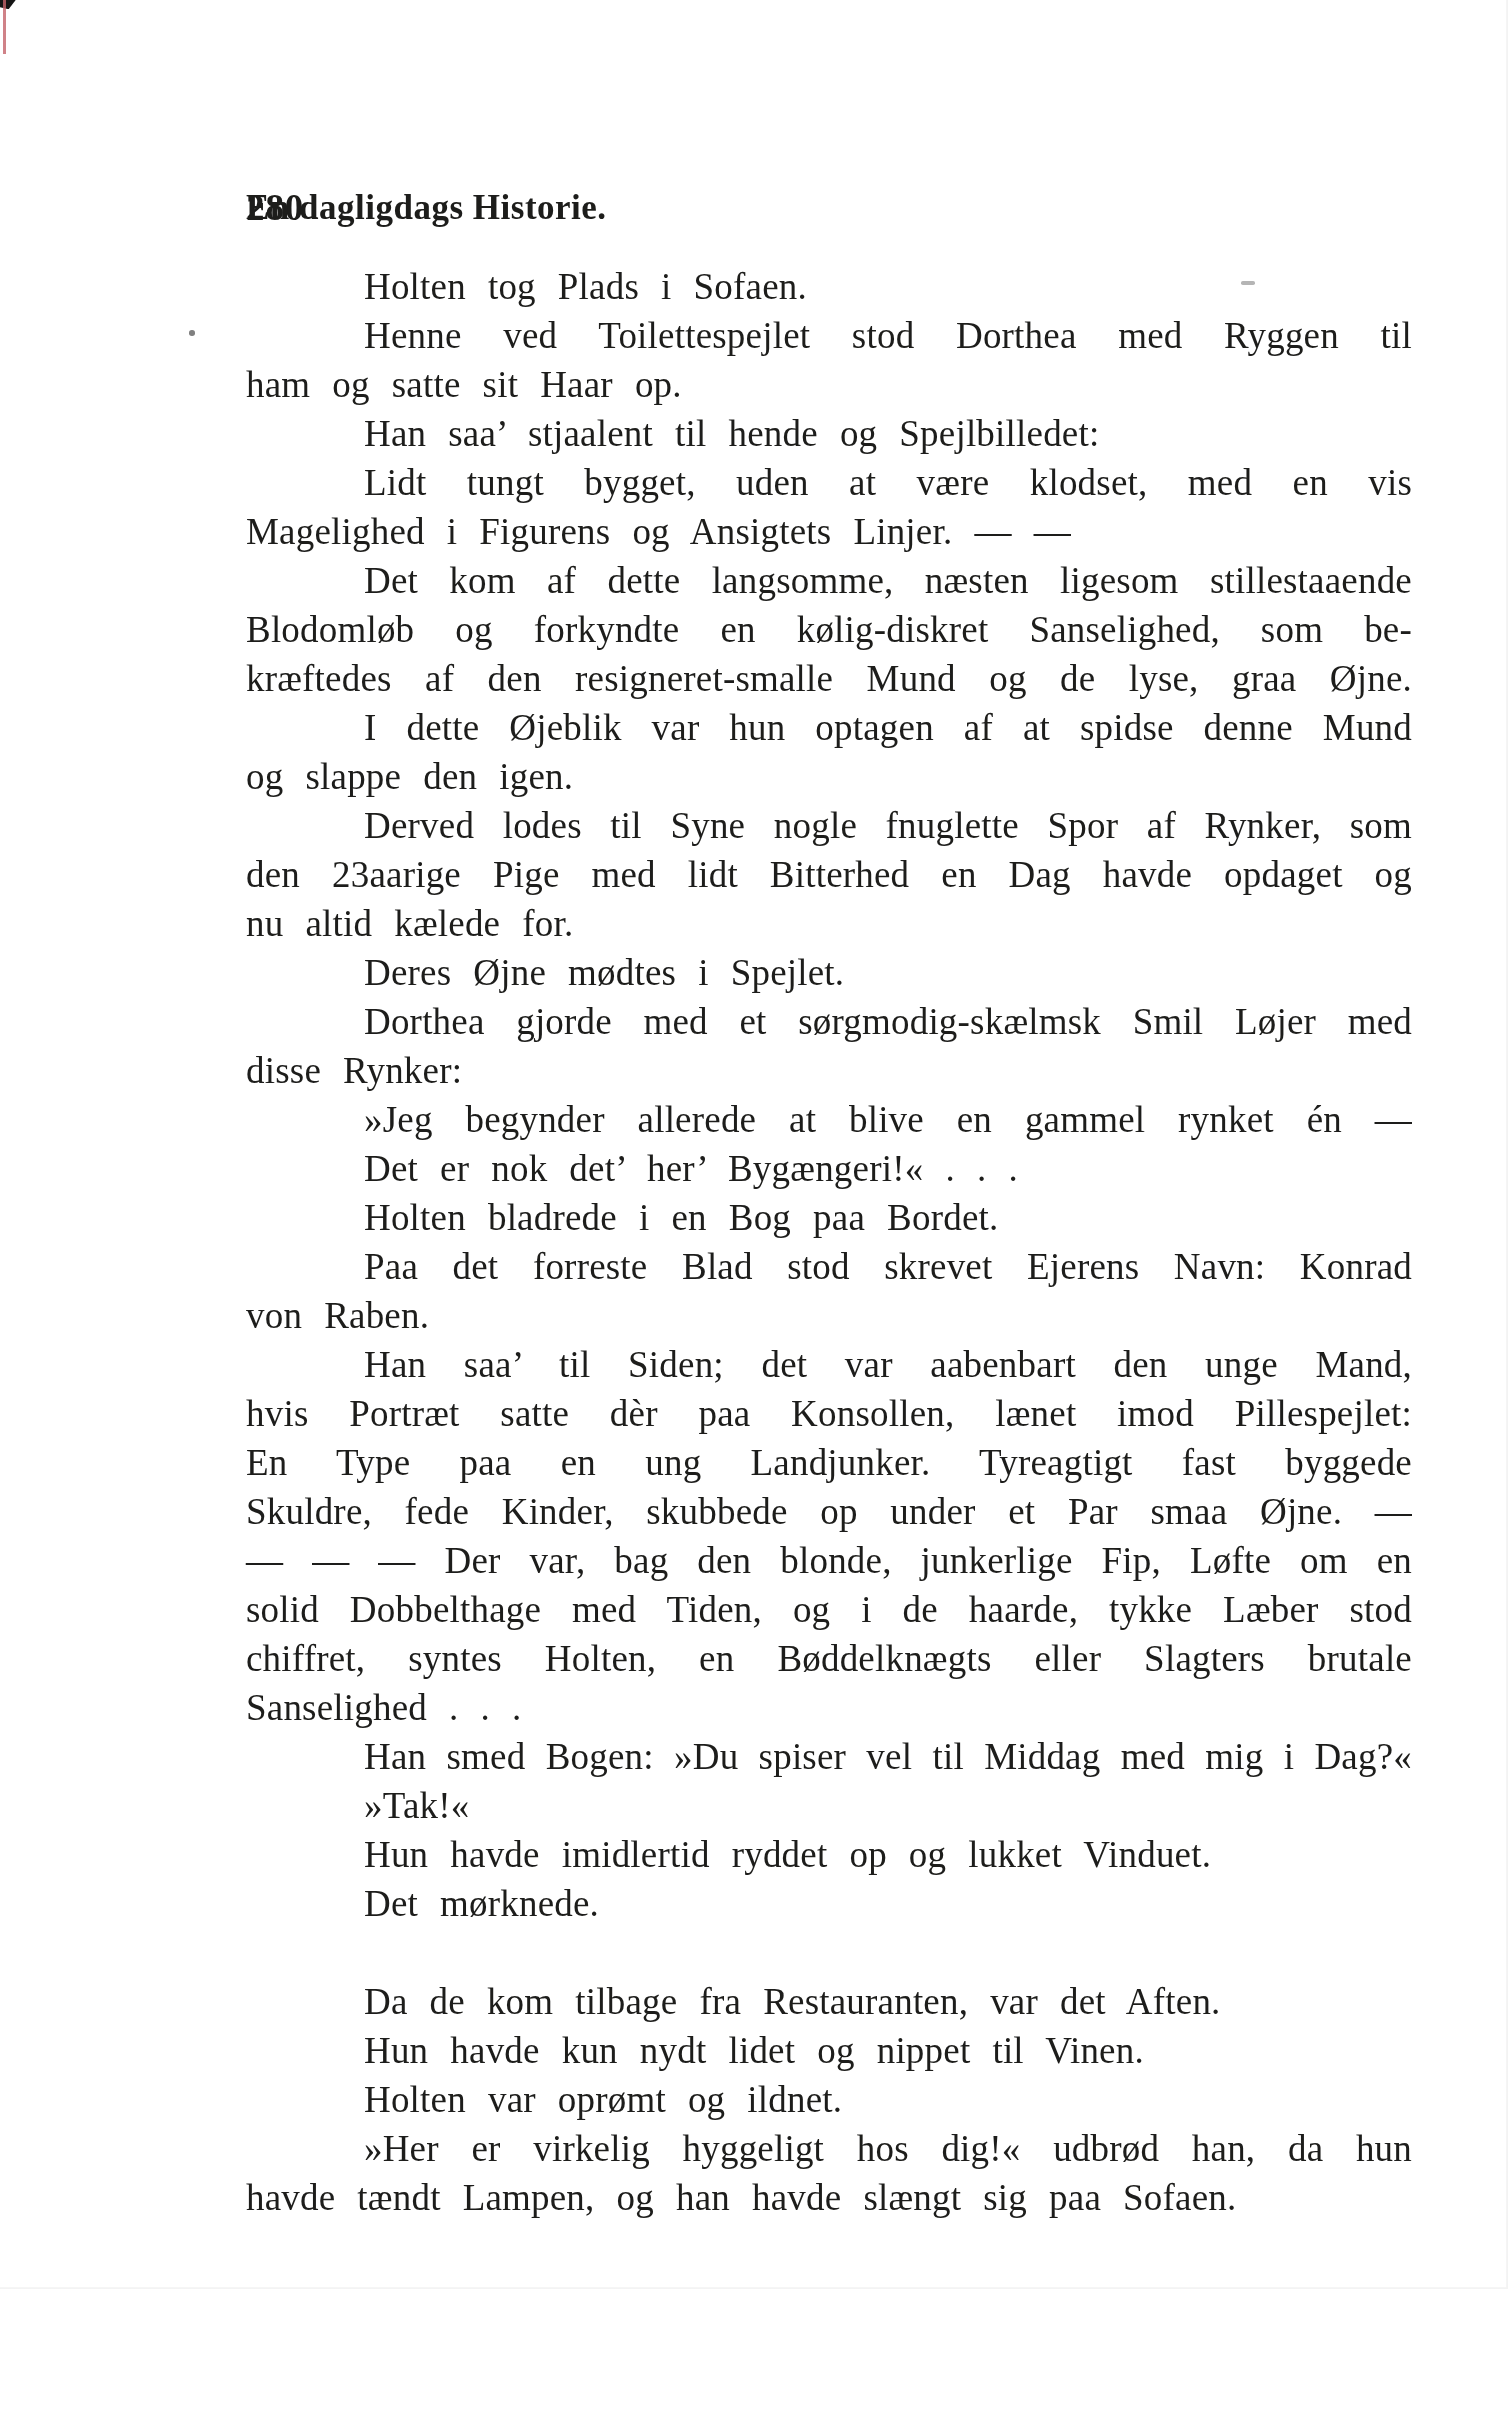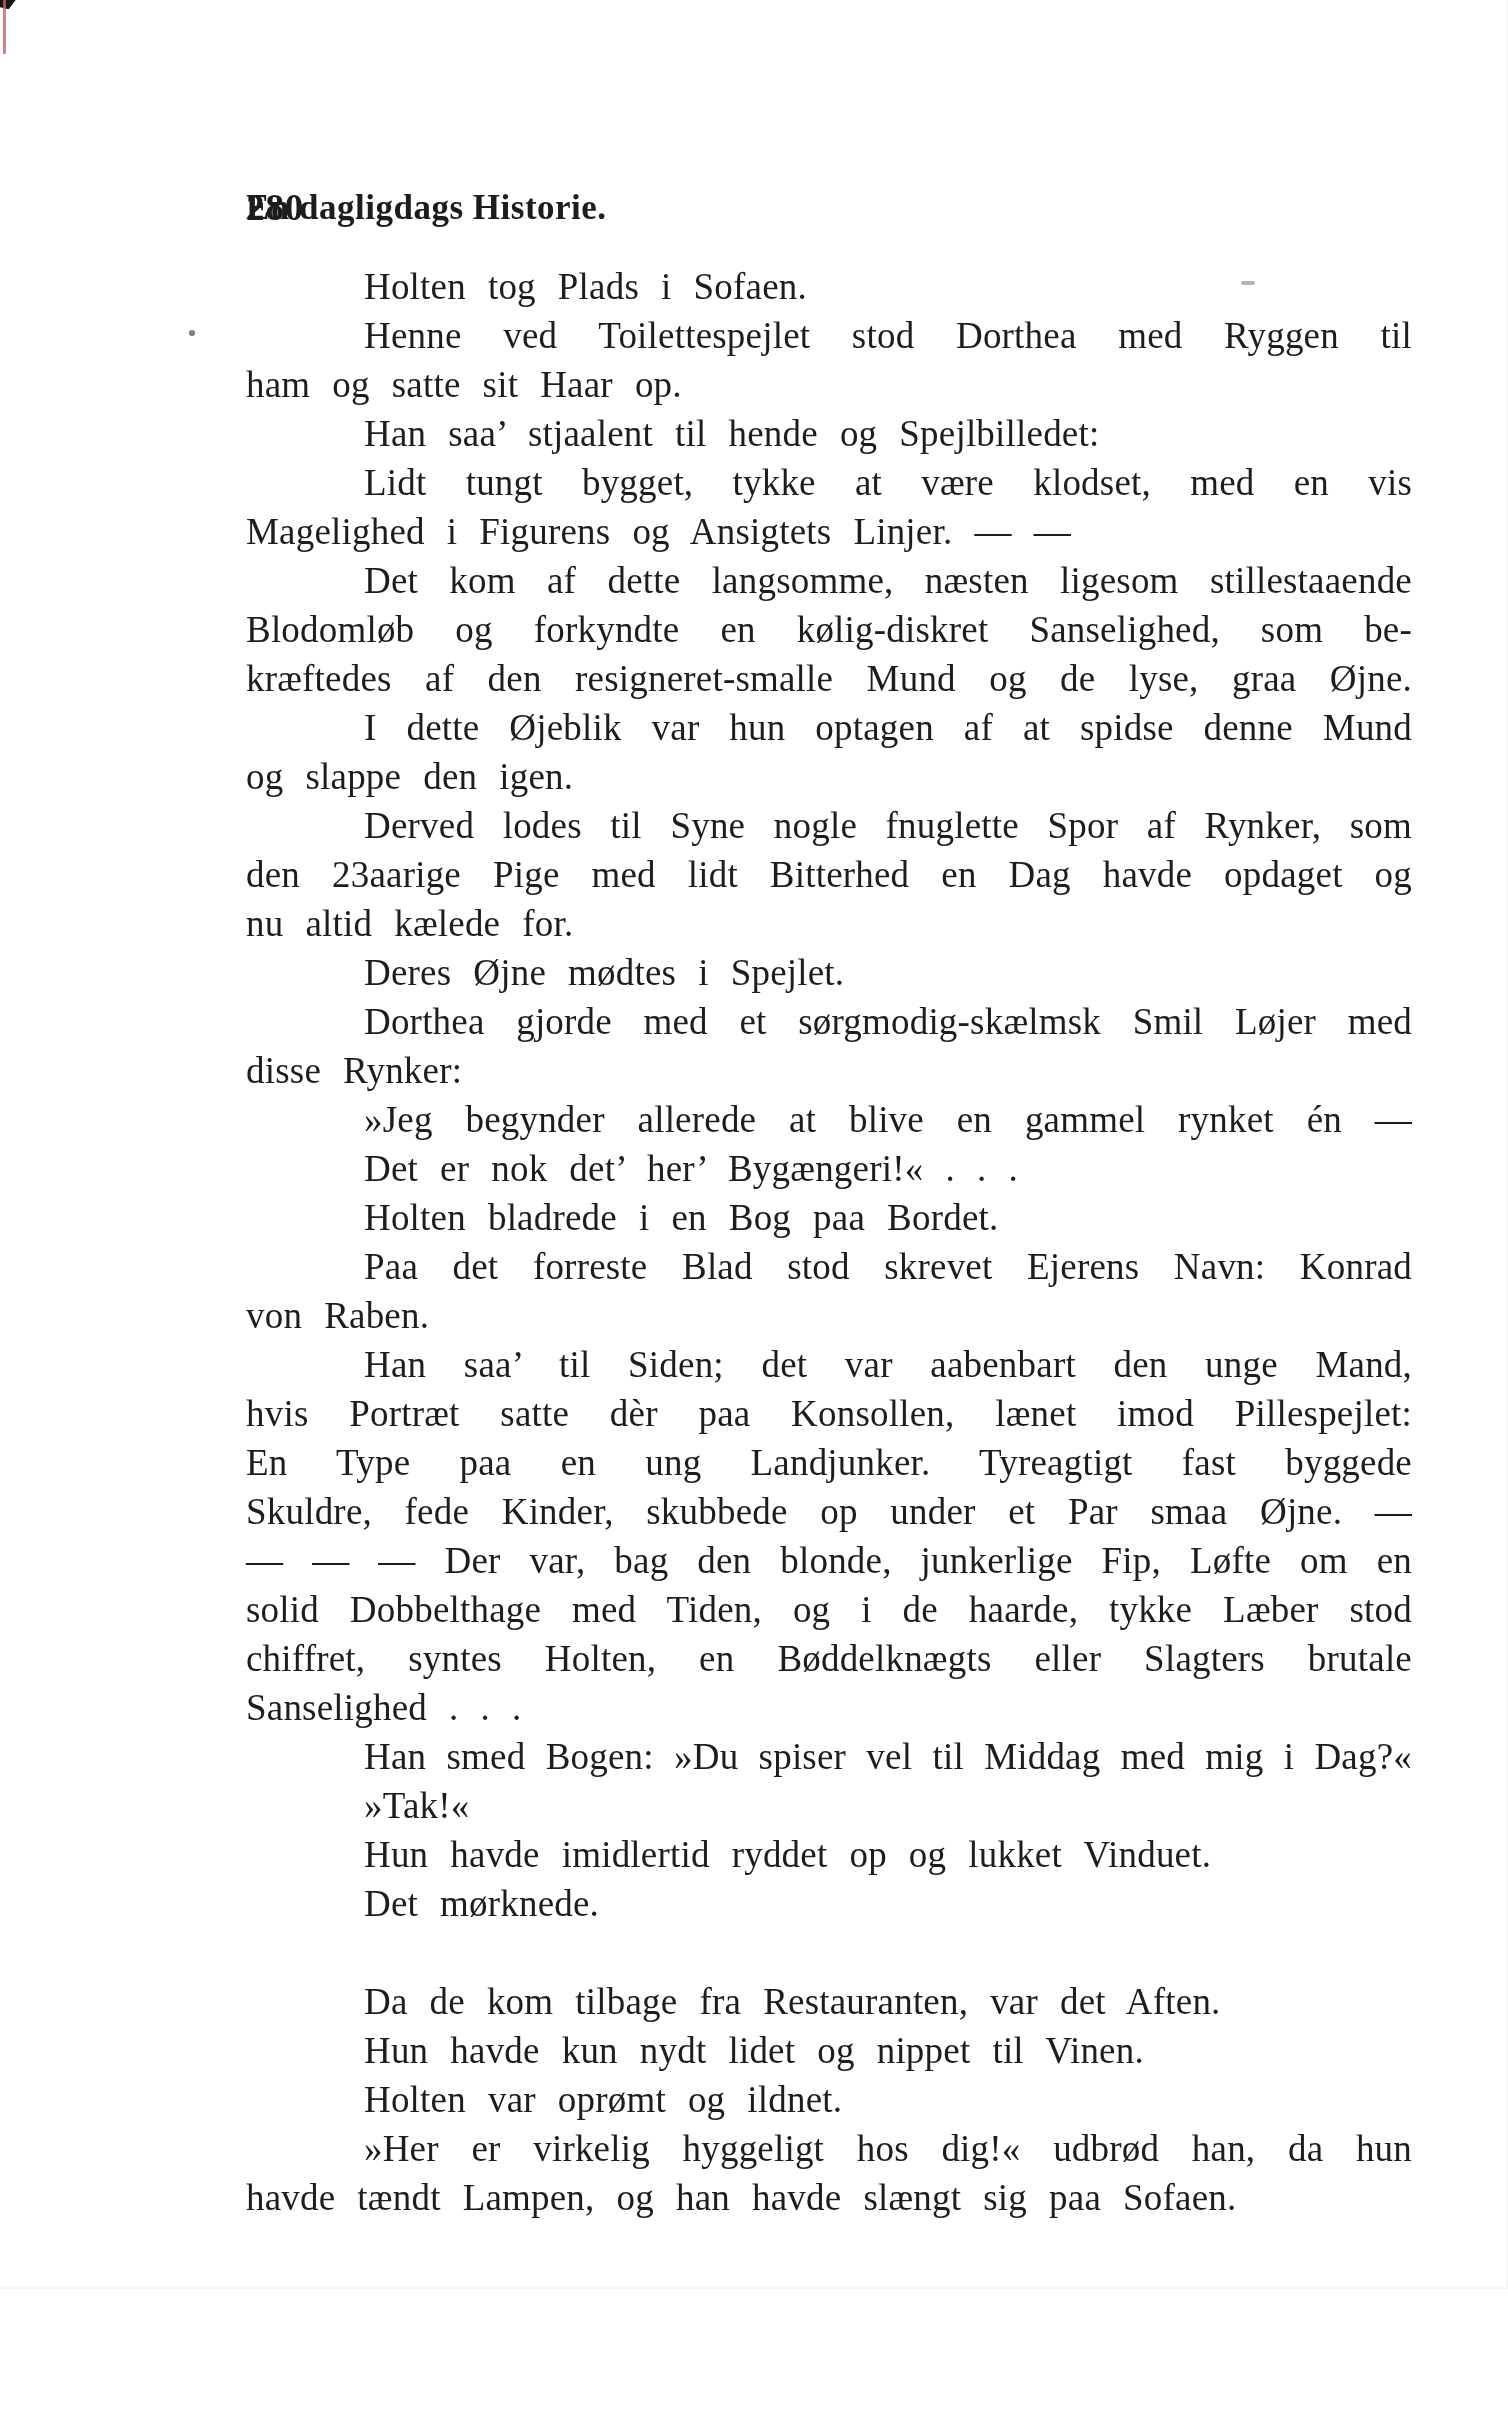--- a/index.html
+++ b/index.html
@@ -111,21 +111,21 @@
   <div class="textblock">
     <div class="header">
       <span class="pagenum">280</span>
       <span class="runtitle">En dagligdags Historie.</span>
     </div>
     <div class="body">
         <div class="line ind end">Holten tog Plads i Sofaen.</div>
         <div class="line ind">Henne ved Toilettespejlet stod Dorthea med Ryggen til</div>
         <div class="line end">ham og satte sit Haar op.</div>
         <div class="line ind end">Han saa’ stjaalent til hende og Spejlbilledet:</div>
-        <div class="line ind">Lidt tungt bygget, tykke at være klodset, med en vis</div>
+        <div class="line ind">Lidt tungt bygget, uden at være klodset, med en vis</div>
         <div class="line end">Magelighed i Figurens og Ansigtets Linjer. — —</div>
         <div class="line ind">Det kom af dette langsomme, næsten ligesom stillestaaende</div>
         <div class="line">Blodomløb og forkyndte en kølig-diskret Sanselighed, som be-</div>
         <div class="line">kræftedes af den resigneret-smalle Mund og de lyse, graa Øjne.</div>
         <div class="line ind">I dette Øjeblik var hun optagen af at spidse denne Mund</div>
         <div class="line end">og slappe den igen.</div>
         <div class="line ind">Derved lodes til Syne nogle fnuglette Spor af Rynker, som</div>
         <div class="line">den 23aarige Pige med lidt Bitterhed en Dag havde opdaget og</div>
         <div class="line end">nu altid kælede for.</div>
         <div class="line ind end">Deres Øjne mødtes i Spejlet.</div>

